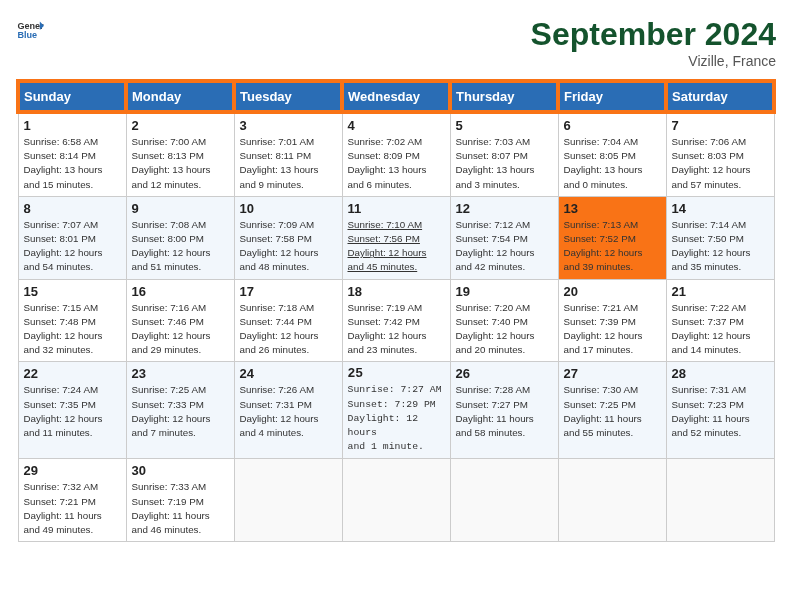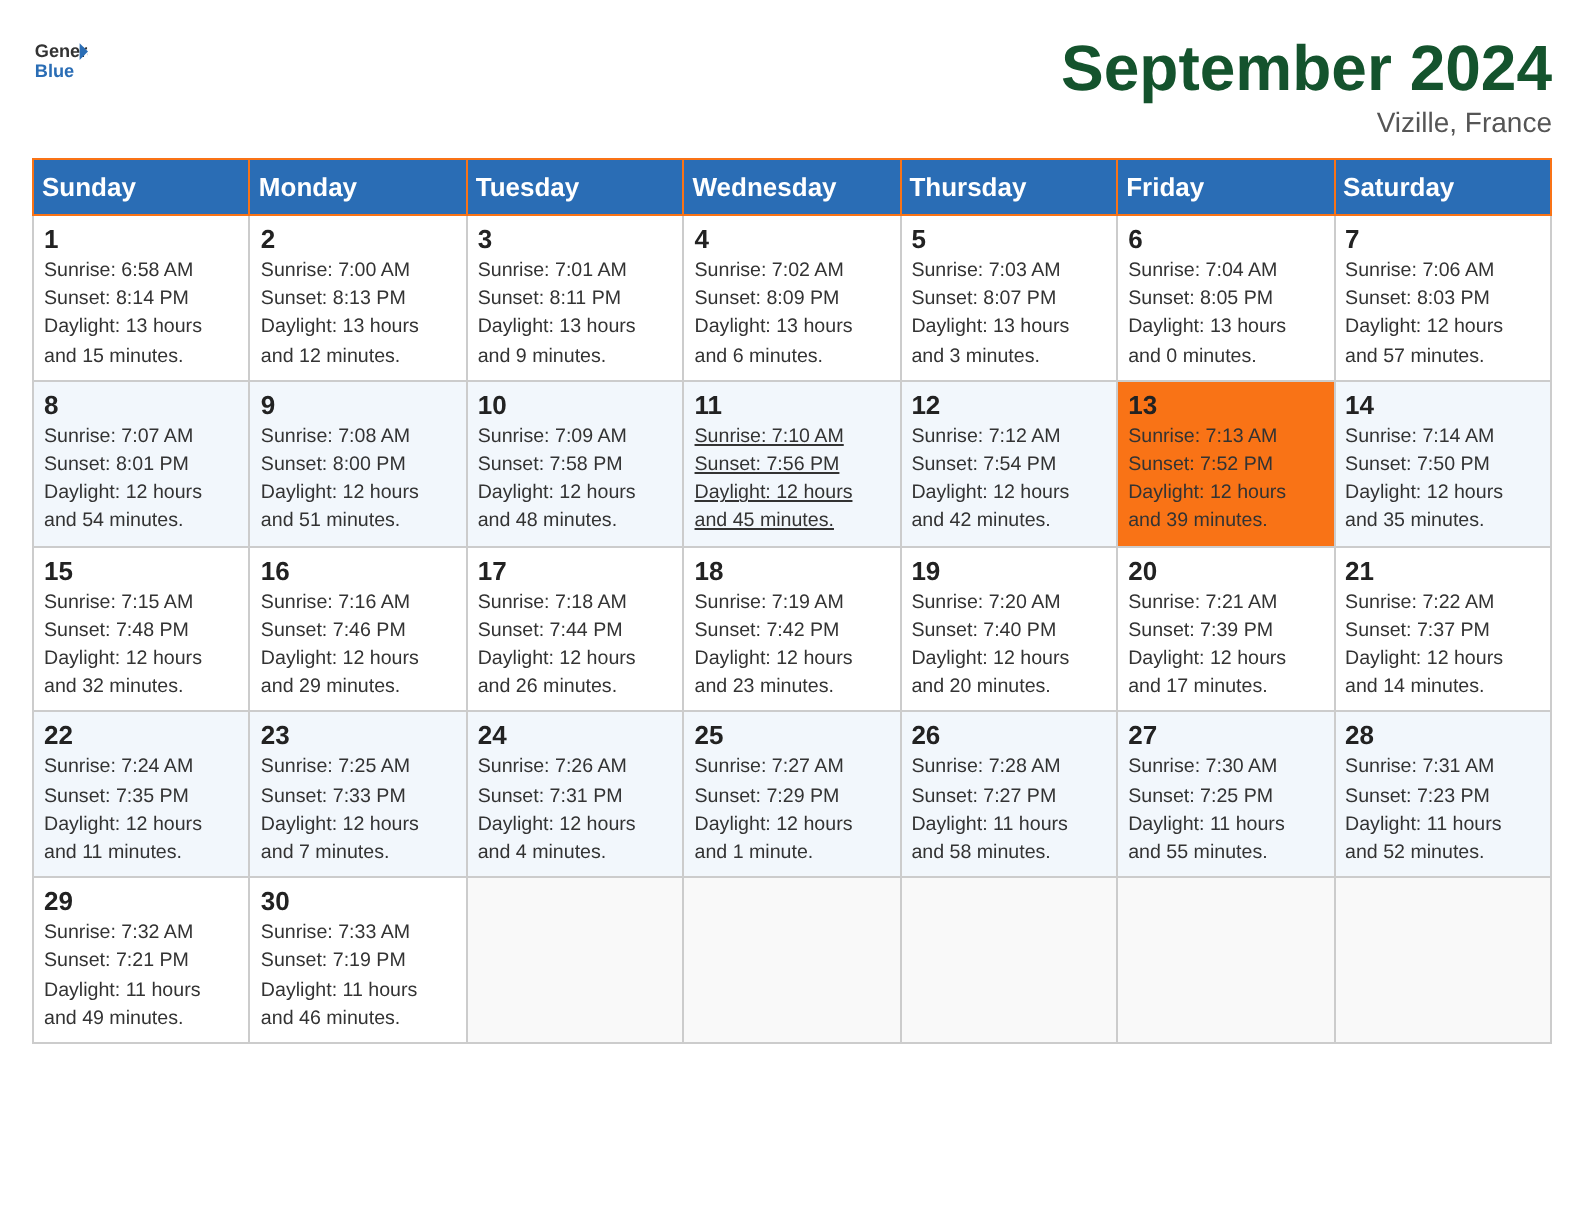--- a/index.html
+++ b/index.html
@@ -42,21 +42,21 @@
       border-collapse: collapse;
       font-size: 10.5px;
     }
     thead tr th {
       background-color: #2a6db5;
       color: white;
       padding: 6px 4px;
       text-align: left;
       font-size: 13px;
       font-weight: bold;
-      border: 1px solid #f97316;
+      border: 4px solid #f97316;
     }
     td {
       border: 1px solid #ccc;
       vertical-align: top;
       padding: 4px 5px;
       width: 14.28%;
       min-height: 80px;
     }
     .day-num {
       font-size: 13px;
@@ -279,21 +279,21 @@
 Daylight: 12 hours
 and 7 minutes.</div>
         </td>
         <td style="background-color: rgb(242, 247, 252);">
           <span class="day-num">24</span>
           <div class="day-detail" style="white-space: pre-line;">Sunrise: 7:26 AM
 Sunset: 7:31 PM
 Daylight: 12 hours
 and 4 minutes.</div>
         </td>
-        <td style="background-color: rgb(242, 247, 252);">
+        <td style="background-color: rgb(242, 247, 252); font-family: Liberation Mono, monospace;">
           <span class="day-num">25</span>
           <div class="day-detail" style="white-space: pre-line;">Sunrise: 7:27 AM
 Sunset: 7:29 PM
 Daylight: 12 hours
 and 1 minute.</div>
         </td>
         <td style="background-color: rgb(242, 247, 252);">
           <span class="day-num">26</span>
           <div class="day-detail" style="white-space: pre-line;">Sunrise: 7:28 AM
 Sunset: 7:27 PM

